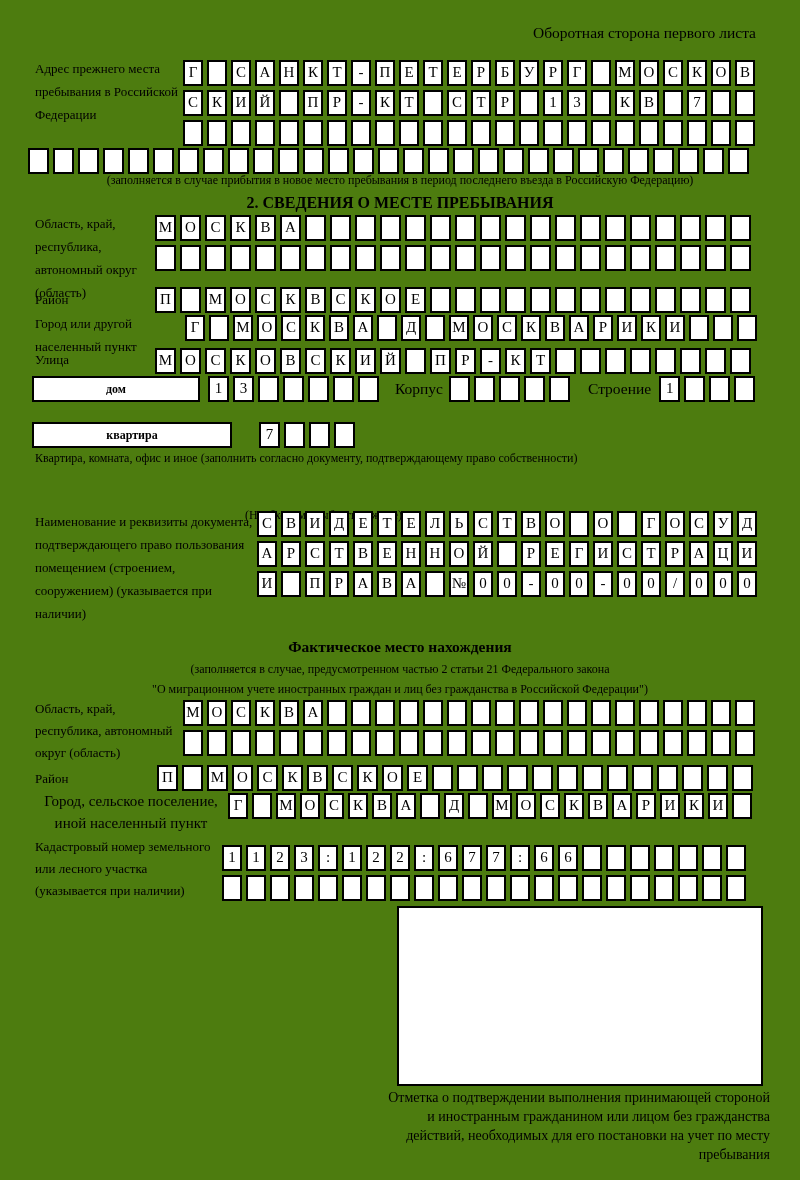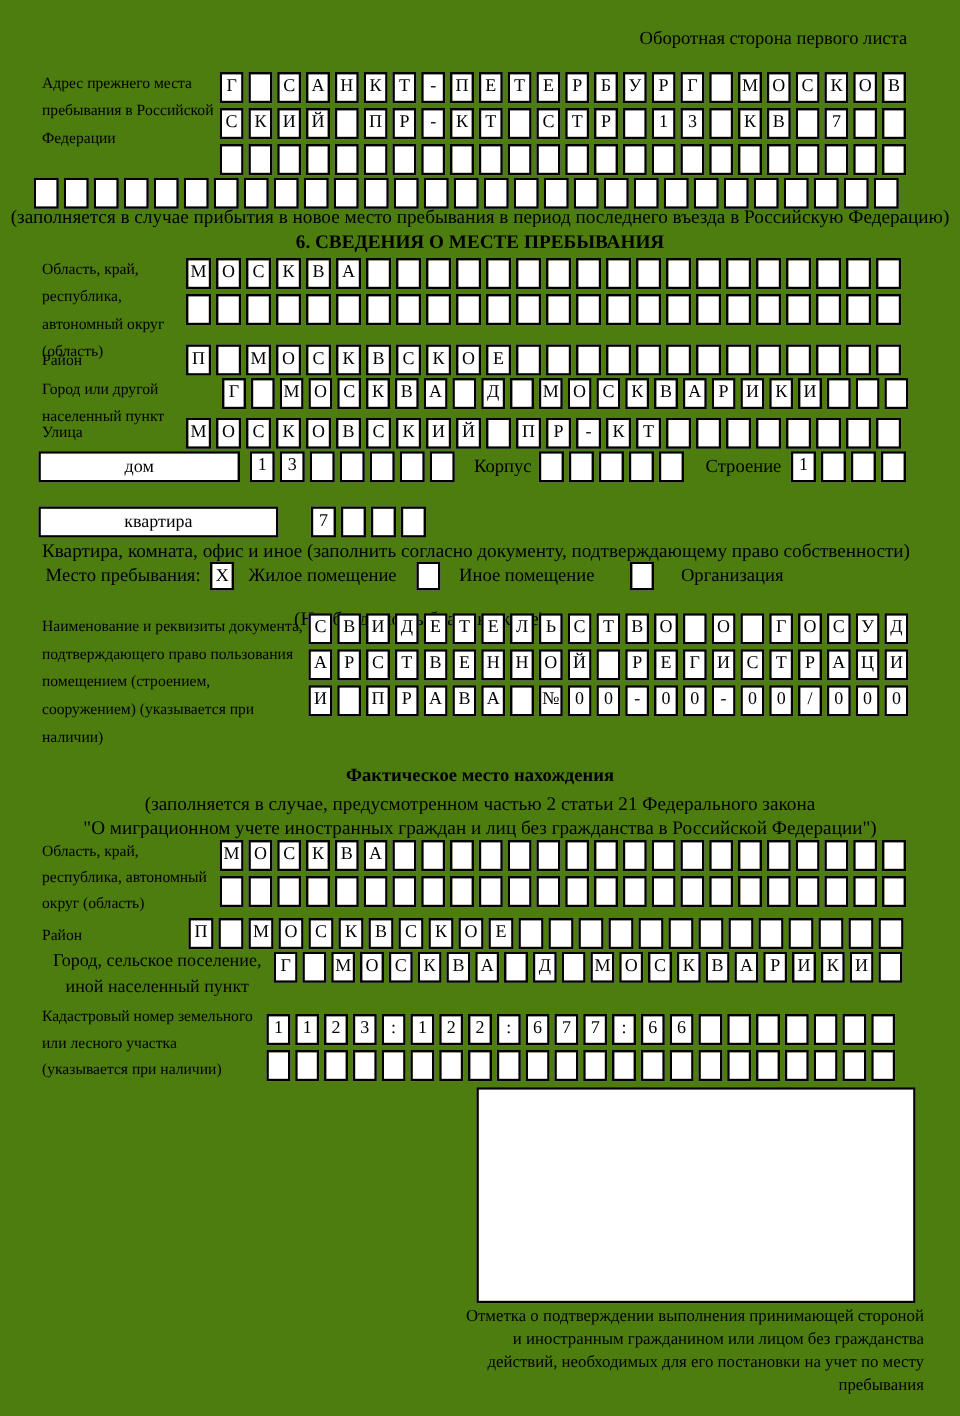--- a/index.html
+++ b/index.html
@@ -1,30 +1,30 @@
 <!DOCTYPE html>
 <html><head>
 <meta charset="utf-8">
 <style>
   html,body{margin:0;padding:0;background:#fff;}
   #page{position:relative;width:800px;height:1180px;background:#4d7c0f;color:#000;
         font-family:"Liberation Serif","DejaVu Serif",serif;overflow:hidden;}
   .abs{position:absolute;}
   .lbl{position:absolute;font-size:13px;line-height:23px;color:#000;}
-  .note{position:absolute;font-size:16px;color:#000;white-space:nowrap;}
+  .note{position:absolute;font-size:12px;color:#000;white-space:nowrap;}
   .center{width:800px;text-align:center;left:0;}
   .bold{font-weight:bold;}
   .cells{position:absolute;display:flex;}
   .cell{flex:none;box-sizing:border-box;width:20px;height:26px;border:2px solid #000;
         margin-right:4px;text-align:center;font-size:15px;line-height:21px;background:#fff;}
   .p25 .cell{width:21px;}
   .inlinecells{display:flex;}
   .inlinecells .cell{position:static;}
   .fieldbox{box-sizing:border-box;border:2px solid #000;height:26px;text-align:center;
-        font-size:15px;line-height:22px;flex:none;background:#fff;}
+        font-size:12px;line-height:22px;flex:none;background:#fff;font-weight:bold;}
   .flexrow{position:absolute;display:flex;align-items:center;}
   .chk{box-sizing:border-box;flex:none;width:20px;height:24px;border:2px solid #000;
         text-align:center;font-size:15px;line-height:20px;background:#fff;}
   .opt-label{font-size:15.5px;}
   #stamp-box{position:absolute;left:397px;top:906px;width:362px;height:176px;
         border:2px solid #000;background:#fff;}
   #stamp-caption{position:absolute;left:385px;top:1088px;width:385px;text-align:right;
         font-size:14px;line-height:19px;}
 </style>
 </head>
@@ -139,21 +139,21 @@
       <span class="cell"></span>
       <span class="cell"></span>
       <span class="cell"></span>
       <span class="cell"></span>
       <span class="cell"></span>
       <span class="cell"></span>
       <span class="cell"></span>
     </div>
   <div class="note center" style="top:173px;">(заполняется в случае прибытия в новое место пребывания в период последнего въезда в Российскую Федерацию)</div>
 
-  <div class="abs center bold" style="top:194px;font-size:16px;">6. СВЕДЕНИЯ О МЕСТЕ ПРЕБЫВАНИЯ</div>
+  <div class="abs center bold" style="top:194px;font-size:16px;">2. СВЕДЕНИЯ О МЕСТЕ ПРЕБЫВАНИЯ</div>
 
   <div class="lbl" style="left:35px;top:212px;width:122px;">Область, край, республика, автономный округ (область)</div>
   <div class="cells p25" style="left:155px;top:215px;">
       <span class="cell">М</span>
       <span class="cell">О</span>
       <span class="cell">С</span>
       <span class="cell">К</span>
       <span class="cell">В</span>
       <span class="cell">А</span>
       <span class="cell"></span>
@@ -318,29 +318,20 @@
     <div class="fieldbox" style="width:200px;margin-right:27px;">квартира</div>
     <div class="inlinecells p25">
         <span class="cell">7</span>
         <span class="cell"></span>
         <span class="cell"></span>
         <span class="cell"></span>
       </div>
   </div>
   <div class="note" style="left:35px;top:451px;">Квартира, комната, офис и иное (заполнить согласно документу, подтверждающему право собственности)</div>
 
-  <div class="flexrow" style="left:38px;top:468px;">
-    <span class="opt-label" style="margin-right:8px;">Место пребывания:</span>
-    <div class="chk" style="margin-right:12px;">X</div>
-    <span class="opt-label" style="margin-right:16px;">Жилое помещение</span>
-    <div class="chk" style="margin-right:16px;"></div>
-    <span class="opt-label" style="margin-right:30px;">Иное помещение</span>
-    <div class="chk" style="margin-right:22px;"></div>
-    <span class="opt-label">Организация</span>
-  </div>
   <div class="note" style="left:245px;top:492px;margin-top:16px;">(Необходимо выбрать нужное)</div>
 
   <div class="lbl" style="left:35px;top:510px;width:218px;">Наименование и реквизиты документа, подтверждающего право пользования помещением (строением, сооружением) (указывается при наличии)</div>
   <div class="cells" style="left:257px;top:511px;">
       <span class="cell">С</span>
       <span class="cell">В</span>
       <span class="cell">И</span>
       <span class="cell">Д</span>
       <span class="cell">Е</span>
       <span class="cell">Т</span>

